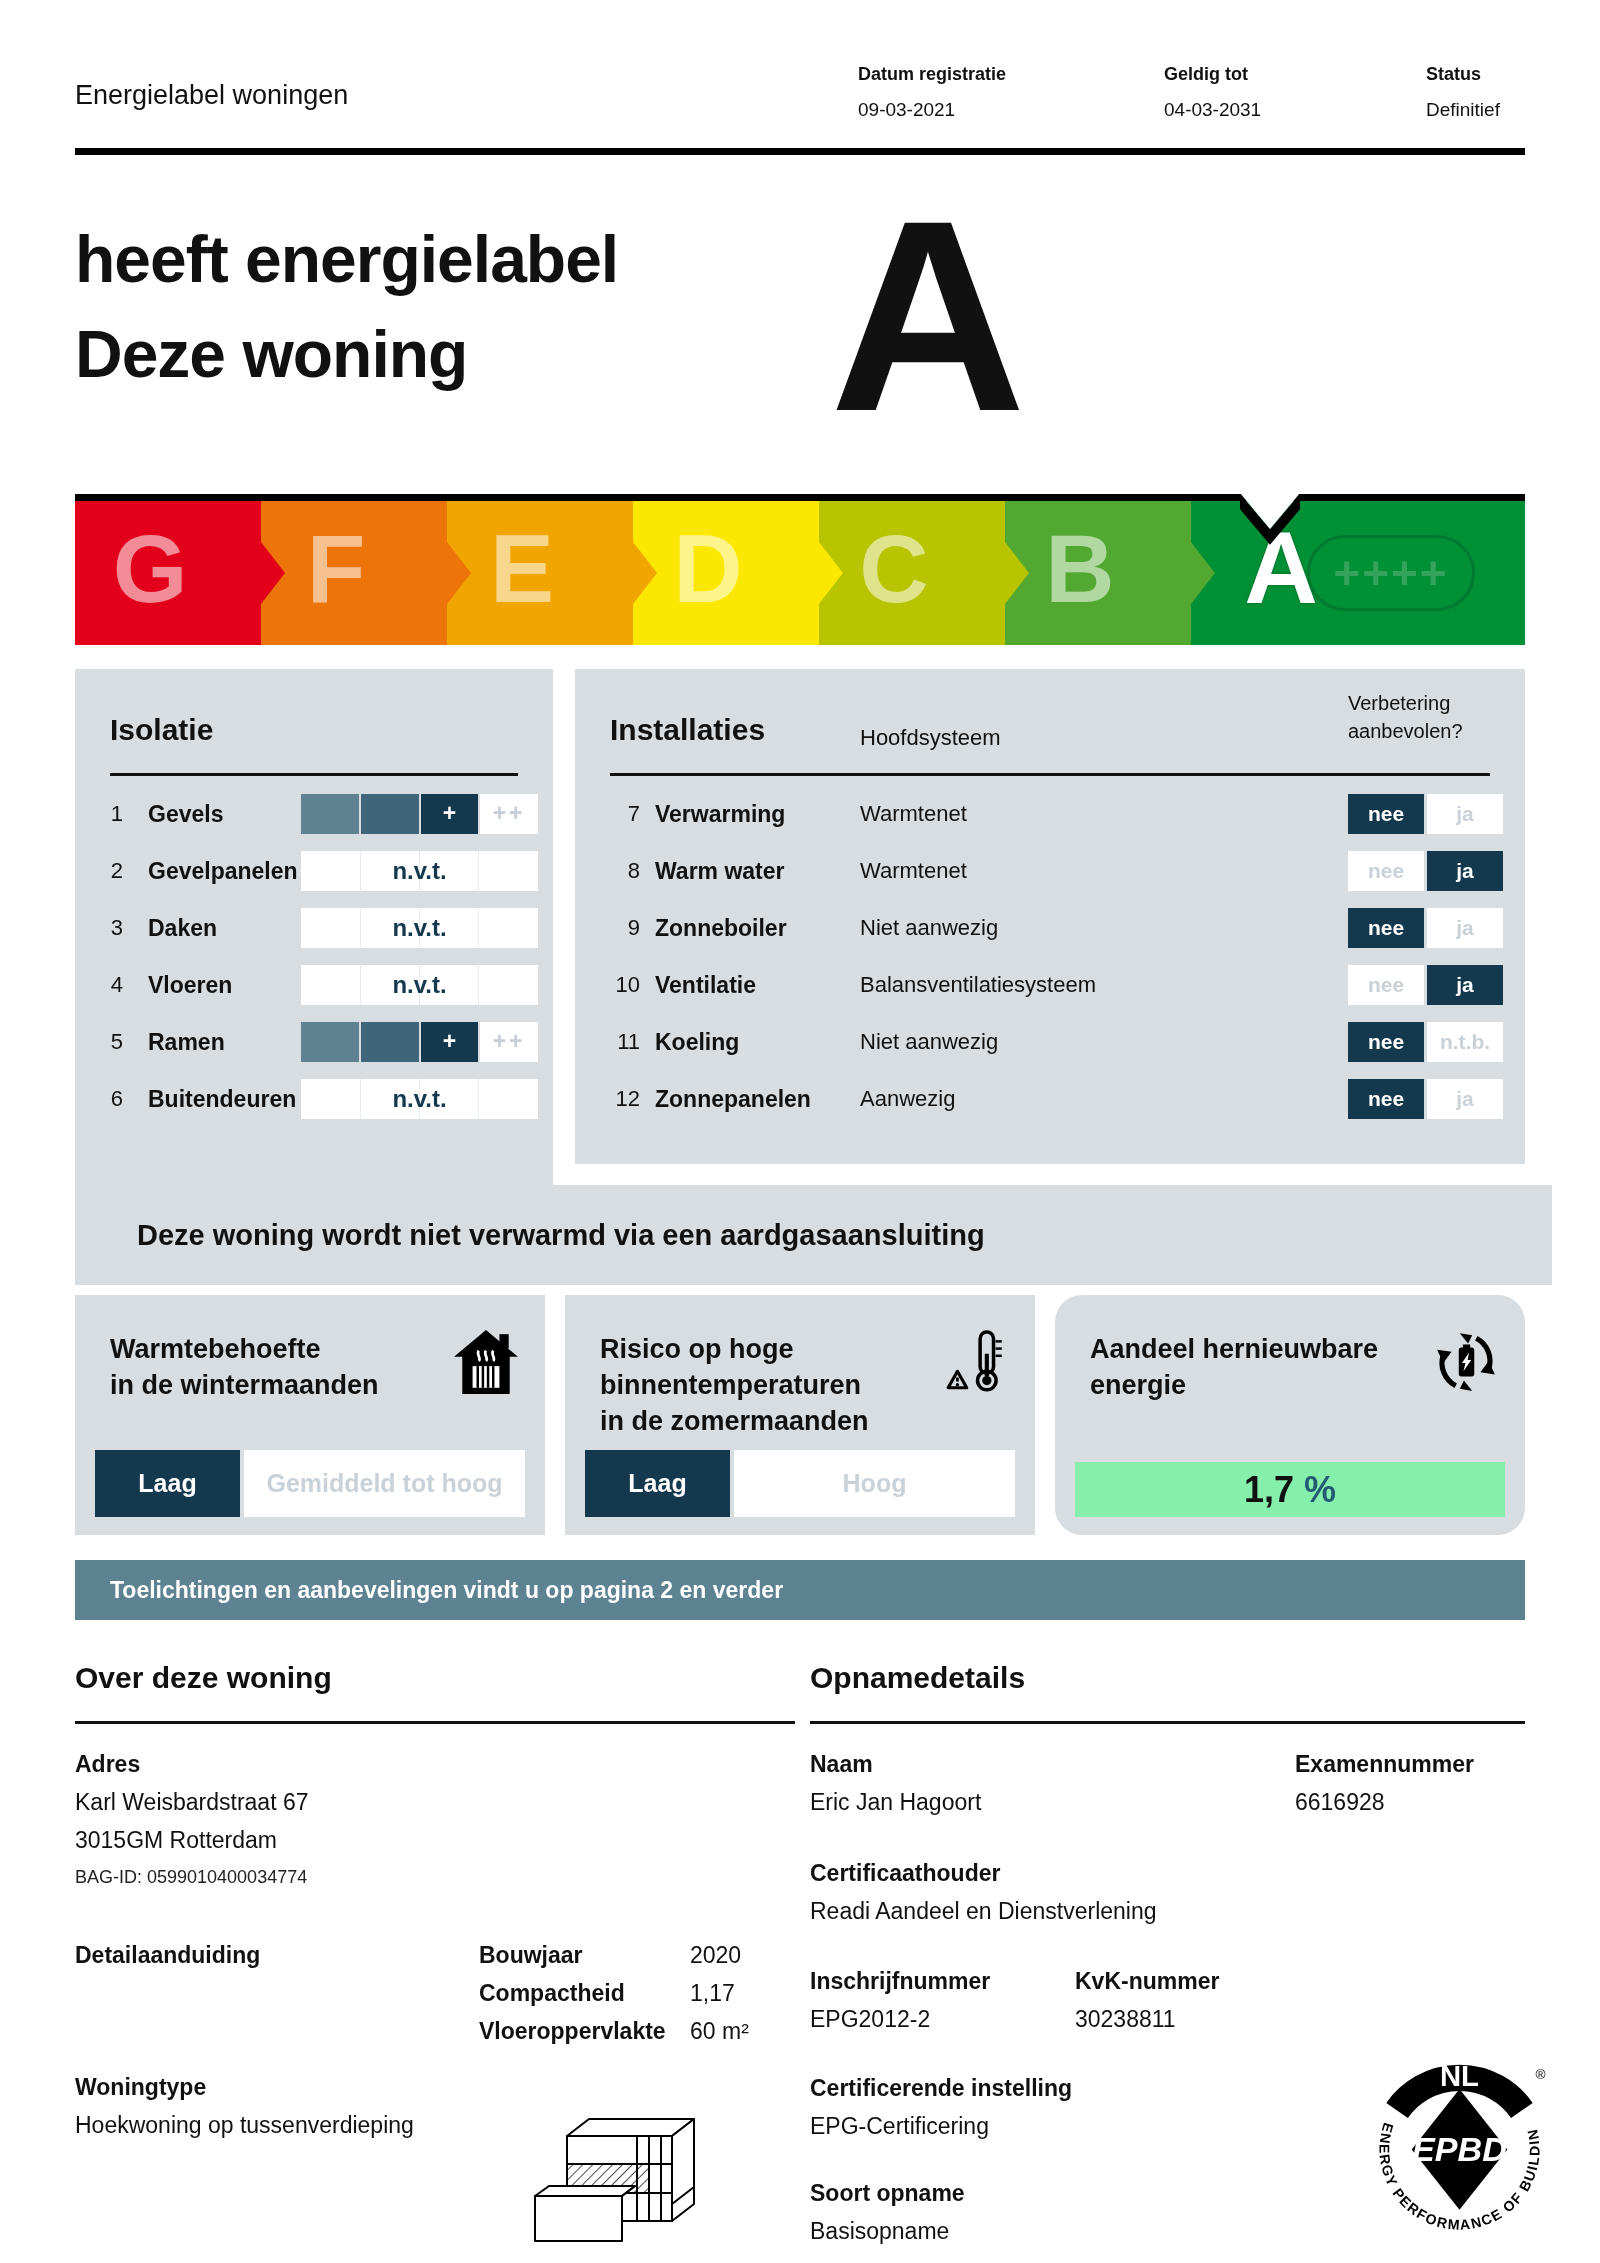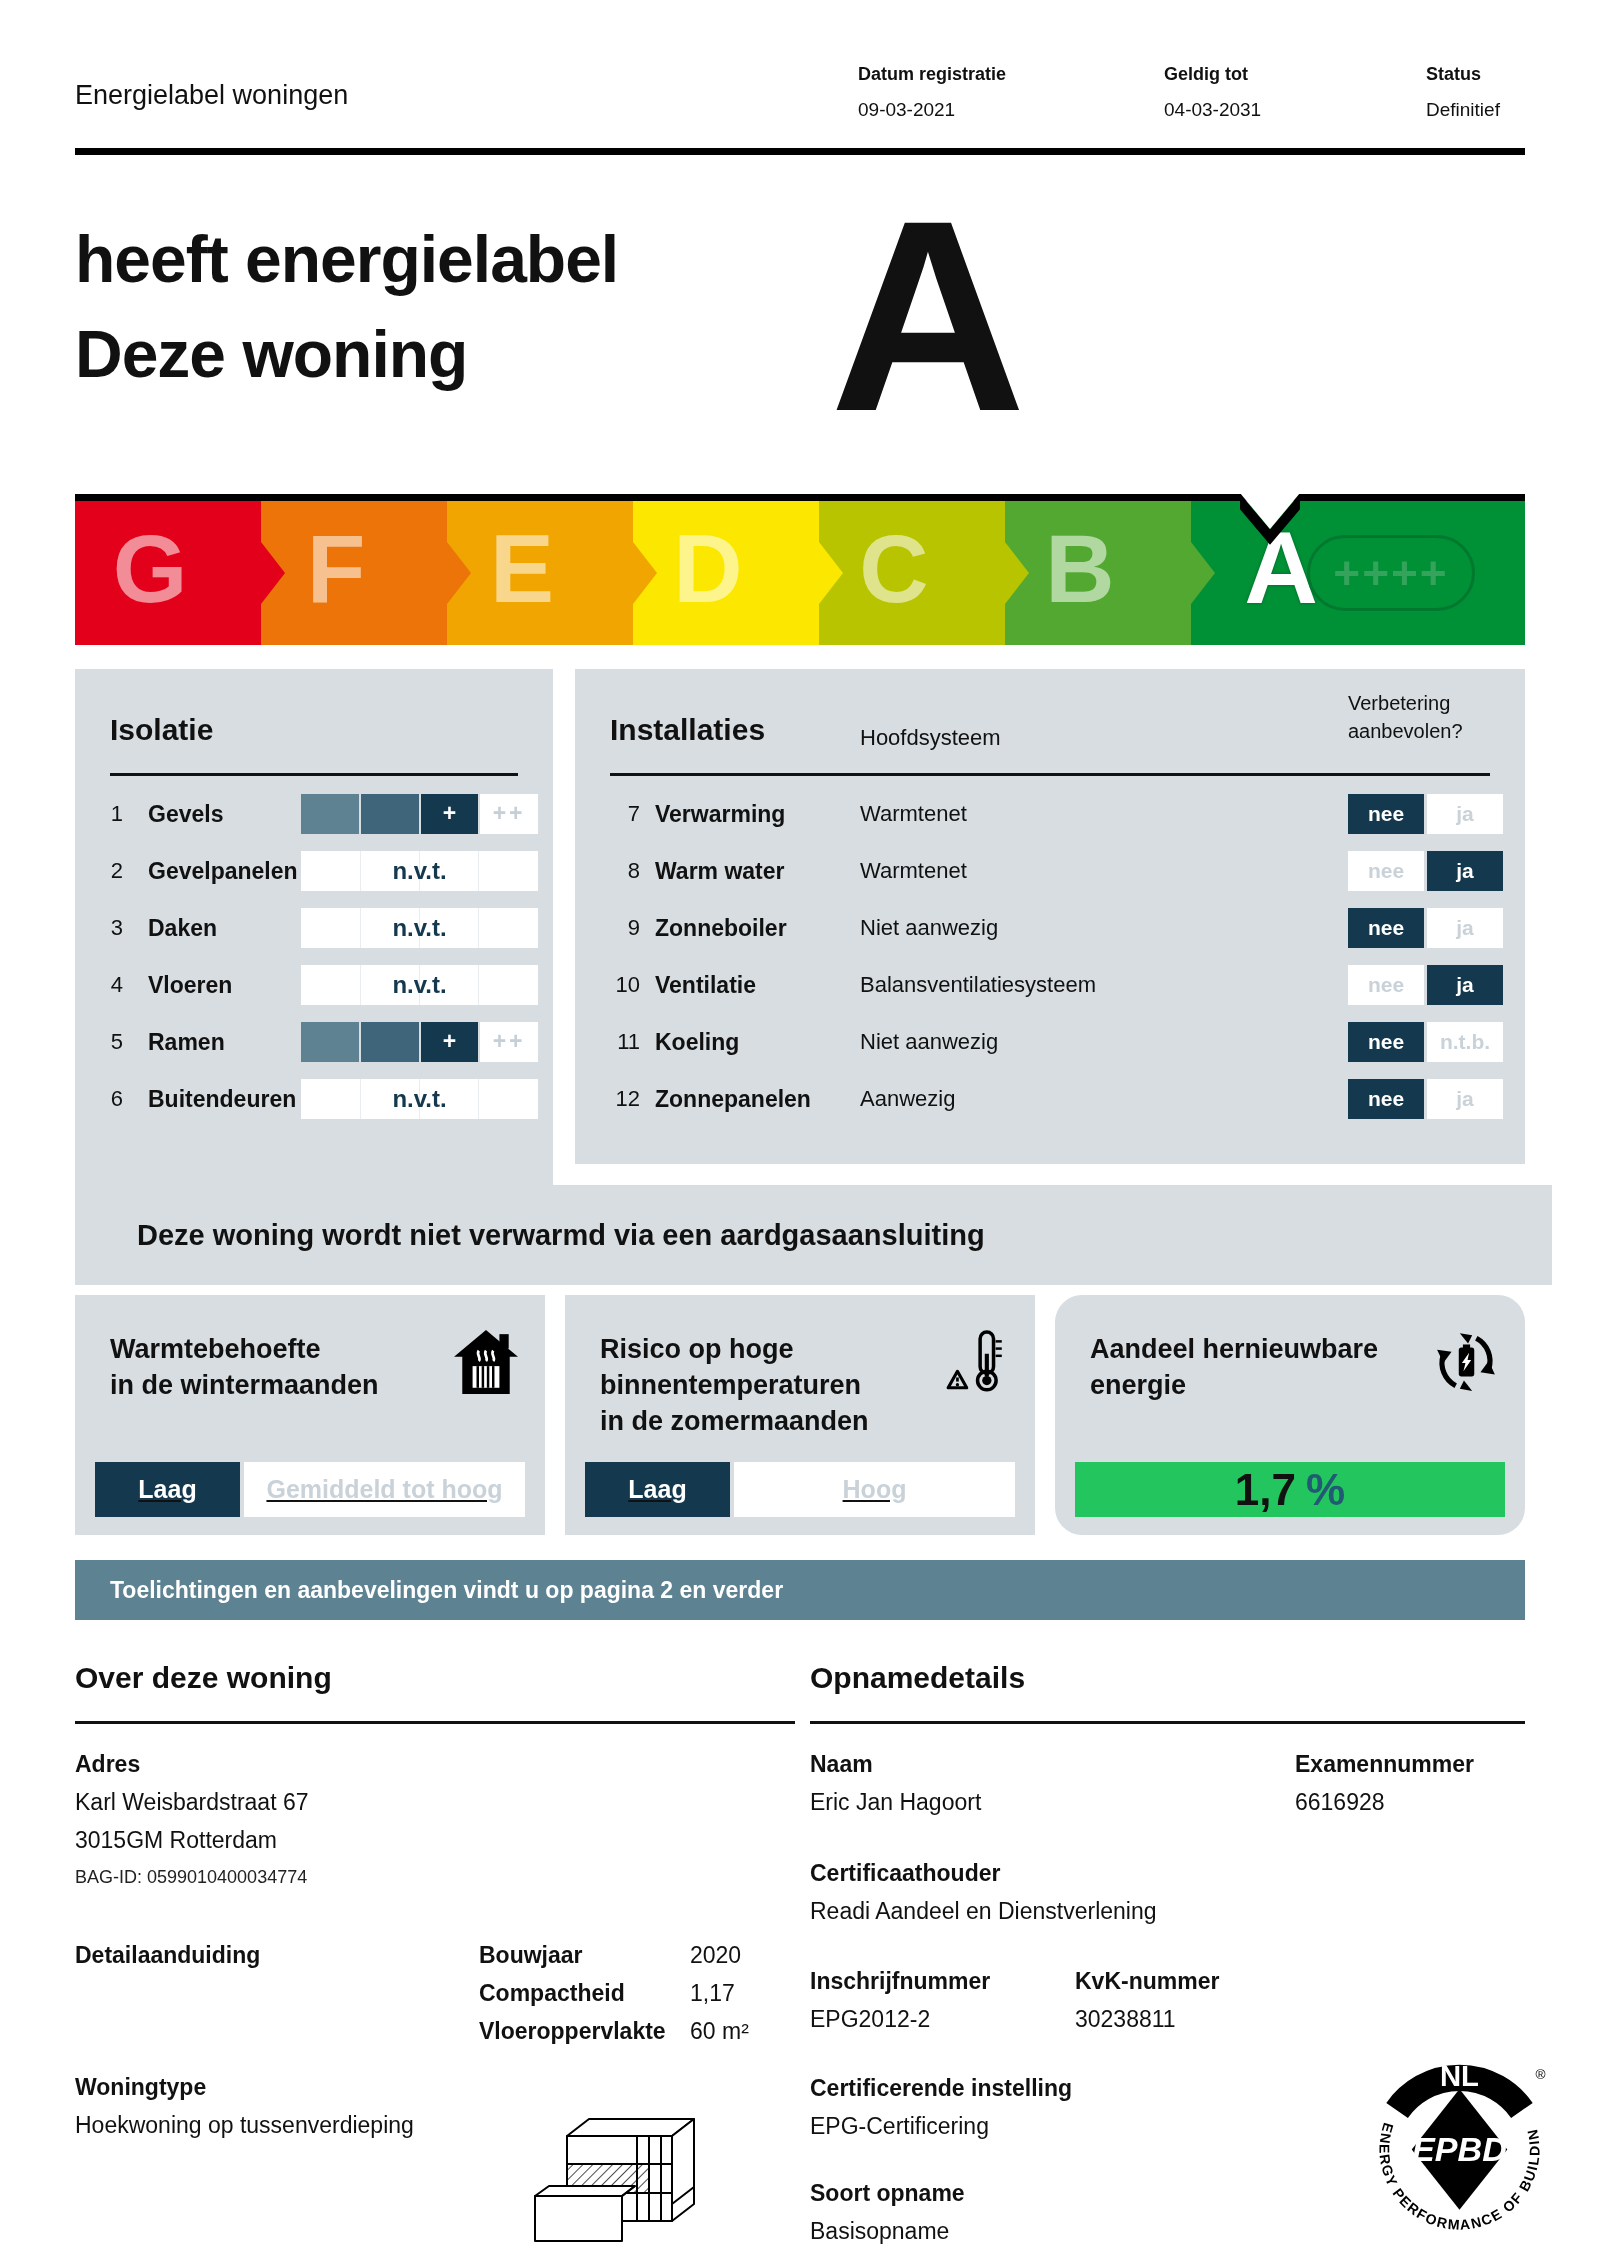--- a/index.html
+++ b/index.html
@@ -76,26 +76,26 @@
 
   
   .gas-band{left:75px;top:1185px;width:1450px;height:100px;display:flex;align-items:center;padding-left:27px;}
   .gas-band .txt{margin-left:35px;font-size:29px;font-weight:bold;}
 
   
   .ind{top:1295px;width:470px;height:240px;}
   .ind0{left:75px;} .ind1{left:565px;} .ind2{left:1055px;border-radius:27px;}
   .ind-title{position:absolute;left:35px;top:36px;font-size:27px;font-weight:bold;line-height:36px;}
   .ind-icon{position:absolute;right:26px;top:34px;width:66px;height:66px;}
-  .ind-toggle{position:absolute;left:20px;right:20px;bottom:18px;height:55px;display:flex;gap:4px;text-decoration:underline;}
+  .ind-toggle{position:absolute;left:20px;right:20px;bottom:18px;height:67px;display:flex;gap:4px;}
   .bt{display:flex;align-items:center;justify-content:center;font-size:25px;font-weight:bold;}
   .bt.on{background:#14384d;color:#fff;width:145px;}
   .bt.off{background:#fff;color:#c9d2d8;flex:1;}
-  .val-box{position:absolute;left:20px;right:20px;bottom:18px;height:55px;background:#22c55e;
-           display:flex;align-items:center;justify-content:center;font-size:44px;font-weight:bold;}
+  .val-box{position:absolute;left:20px;right:20px;bottom:18px;height:55px;background:#86efac;
+           display:flex;align-items:center;justify-content:center;font-size:36px;font-weight:bold;}
   .val-box .unit{color:#215a72;margin-left:10px;}
 
   
   .note-strip{left:75px;top:1560px;width:1450px;height:60px;background:#5d8292;display:flex;align-items:center;}
   .note-strip .txt{margin-left:35px;font-size:23px;font-weight:bold;color:#fff;}
 
   
   .col{top:1655px;}
   .col-left{left:75px;width:720px;height:600px;}
   .col-right{left:810px;width:715px;height:600px;}

